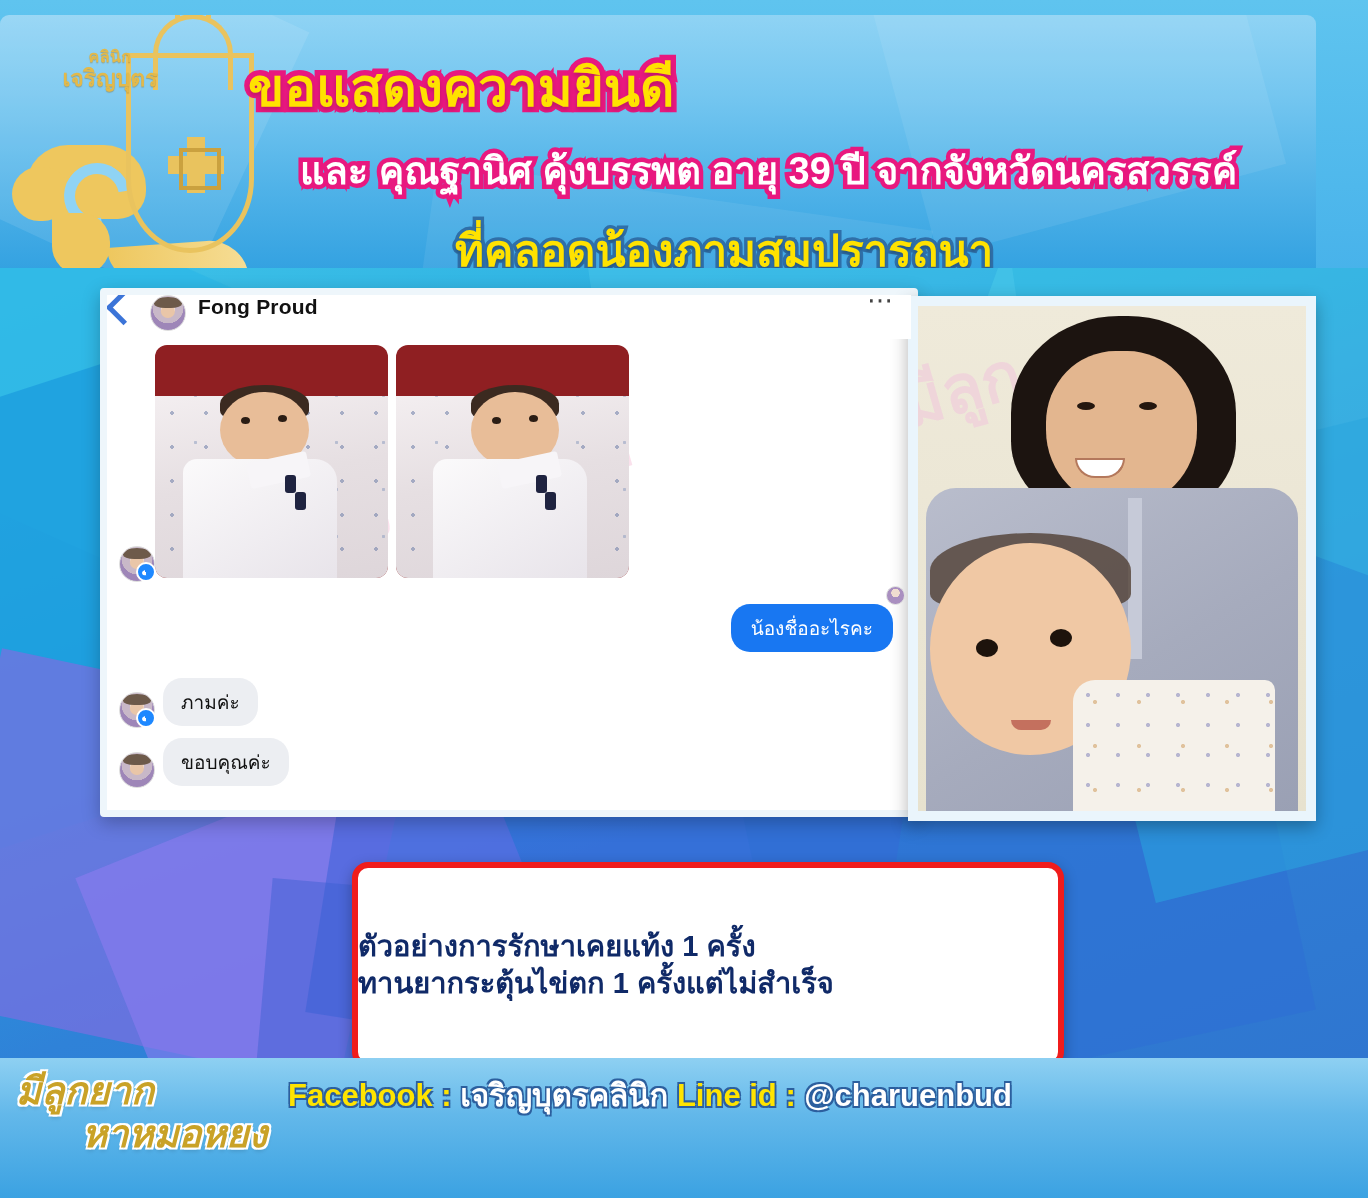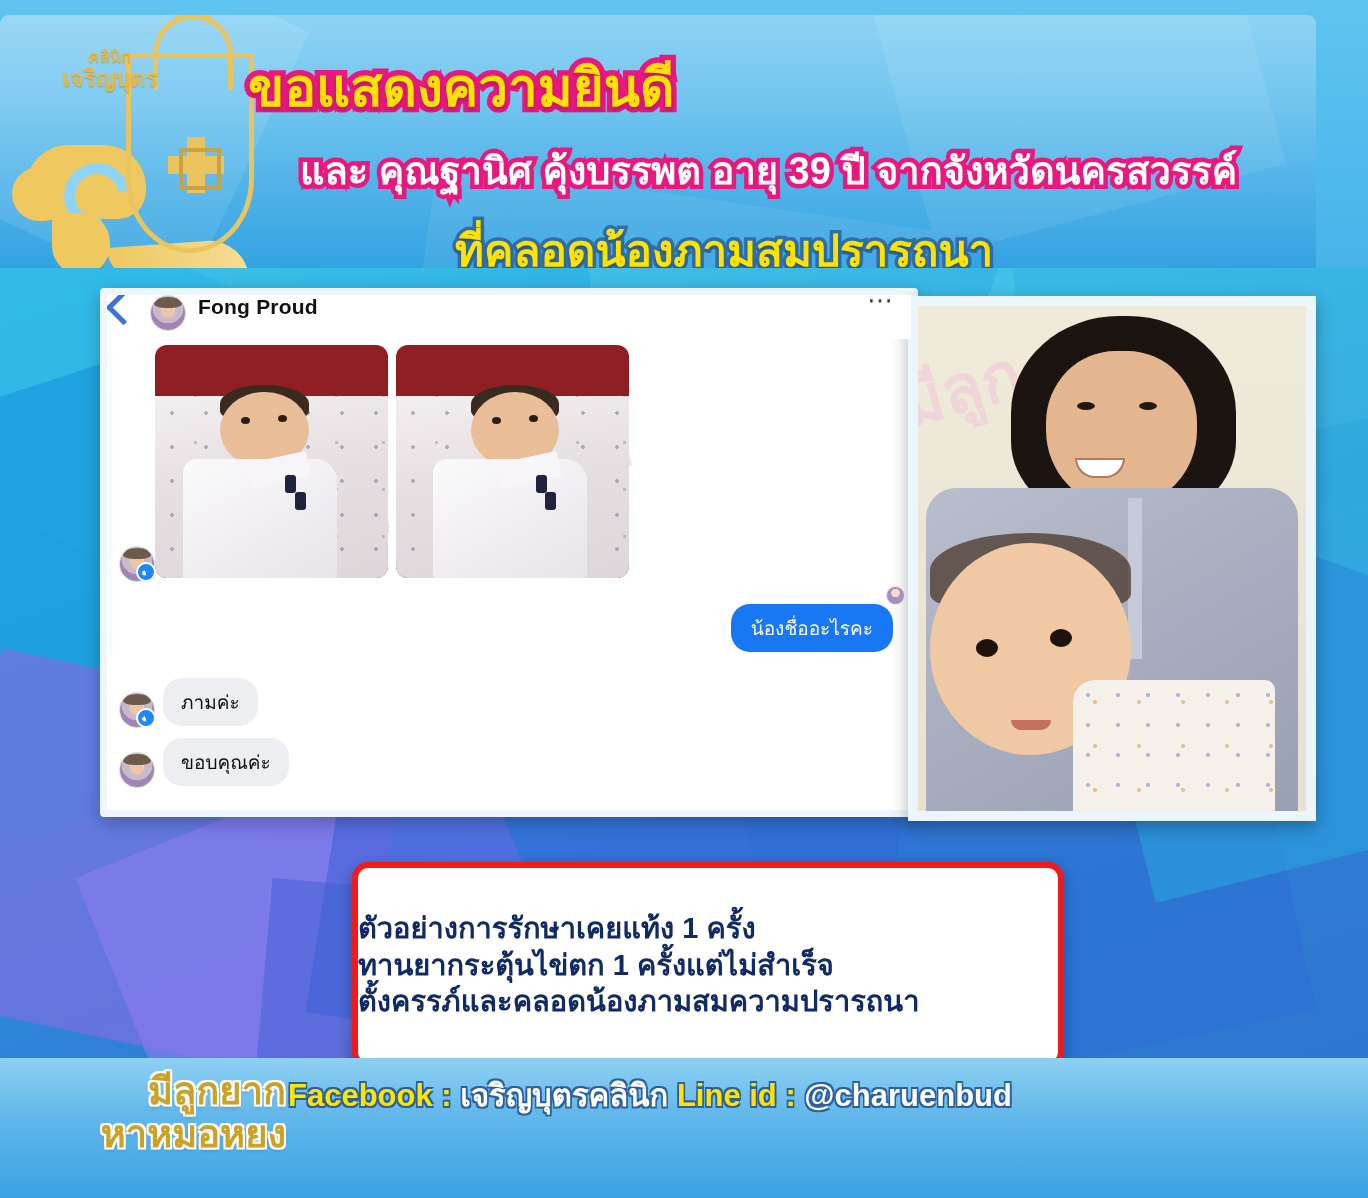--- a/index.html
+++ b/index.html
@@ -247,21 +247,21 @@
   }
   .redbox div{
     font-size:29px;font-weight:bold;color:#102a68;line-height:1.26;white-space:nowrap;
   }
 
   
   .footer{
     position:absolute;left:0;top:1058px;width:1368px;height:140px;
     background:linear-gradient(180deg,#8ed0f2 0%,#63b8ea 40%,#3ba2e2 100%);
   }
-  .foot-left{position:absolute;left:16px;top:12px;width:270px;text-align:right;}
+  .foot-left{position:absolute;left:16px;top:12px;width:270px;text-align:left;font-style:italic;}
   .foot-left span{
     display:block;font-size:38px;font-weight:bold;color:#c9a227;
     text-shadow:-2px -2px 0 #fff,2px -2px 0 #fff,-2px 2px 0 #fff,2px 2px 0 #fff,0 3px 4px rgba(0,0,0,.18);
     line-height:1.12;
   }
   .foot-left span.l2{padding-left:66px;}
   .foot-rows{position:absolute;left:288px;top:16px;width:1070px;}
   .frow{white-space:nowrap;font-size:31px;font-weight:bold;line-height:1.42;color:#fff;
     text-shadow:-1.6px -1.6px 0 #2c5f9e,1.6px -1.6px 0 #2c5f9e,-1.6px 1.6px 0 #2c5f9e,1.6px 1.6px 0 #2c5f9e;}
   .lbl{color:#ffe400;}
@@ -400,21 +400,20 @@
     <div class="mp-beyeL"></div>
       <div class="mp-beyeR"></div>
     <div class="mp-bmouth"></div>
     <div class="mp-blanket"></div>
       <div class="mp-bdots"></div>
   </div>
 
   <div class="redbox">
     <div>ตัวอย่างการรักษาเคยแท้ง  1  ครั้ง</div>
     <div>ทานยากระตุ้นไข่ตก  1  ครั้งแต่ไม่สำเร็จ</div>
-    <div>ตั้งครรภ์และคลอดน้องภามสมความปรารถนา</div>
   </div>
 
   <div class="footer">
     <div class="foot-left">
       <span class="l1">มีลูกยาก</span>
       <span class="l2">หาหมอหยง</span>
     </div>
     <div class="foot-rows">
       <div class="frow">
         <span class="lbl">Facebook :</span>

